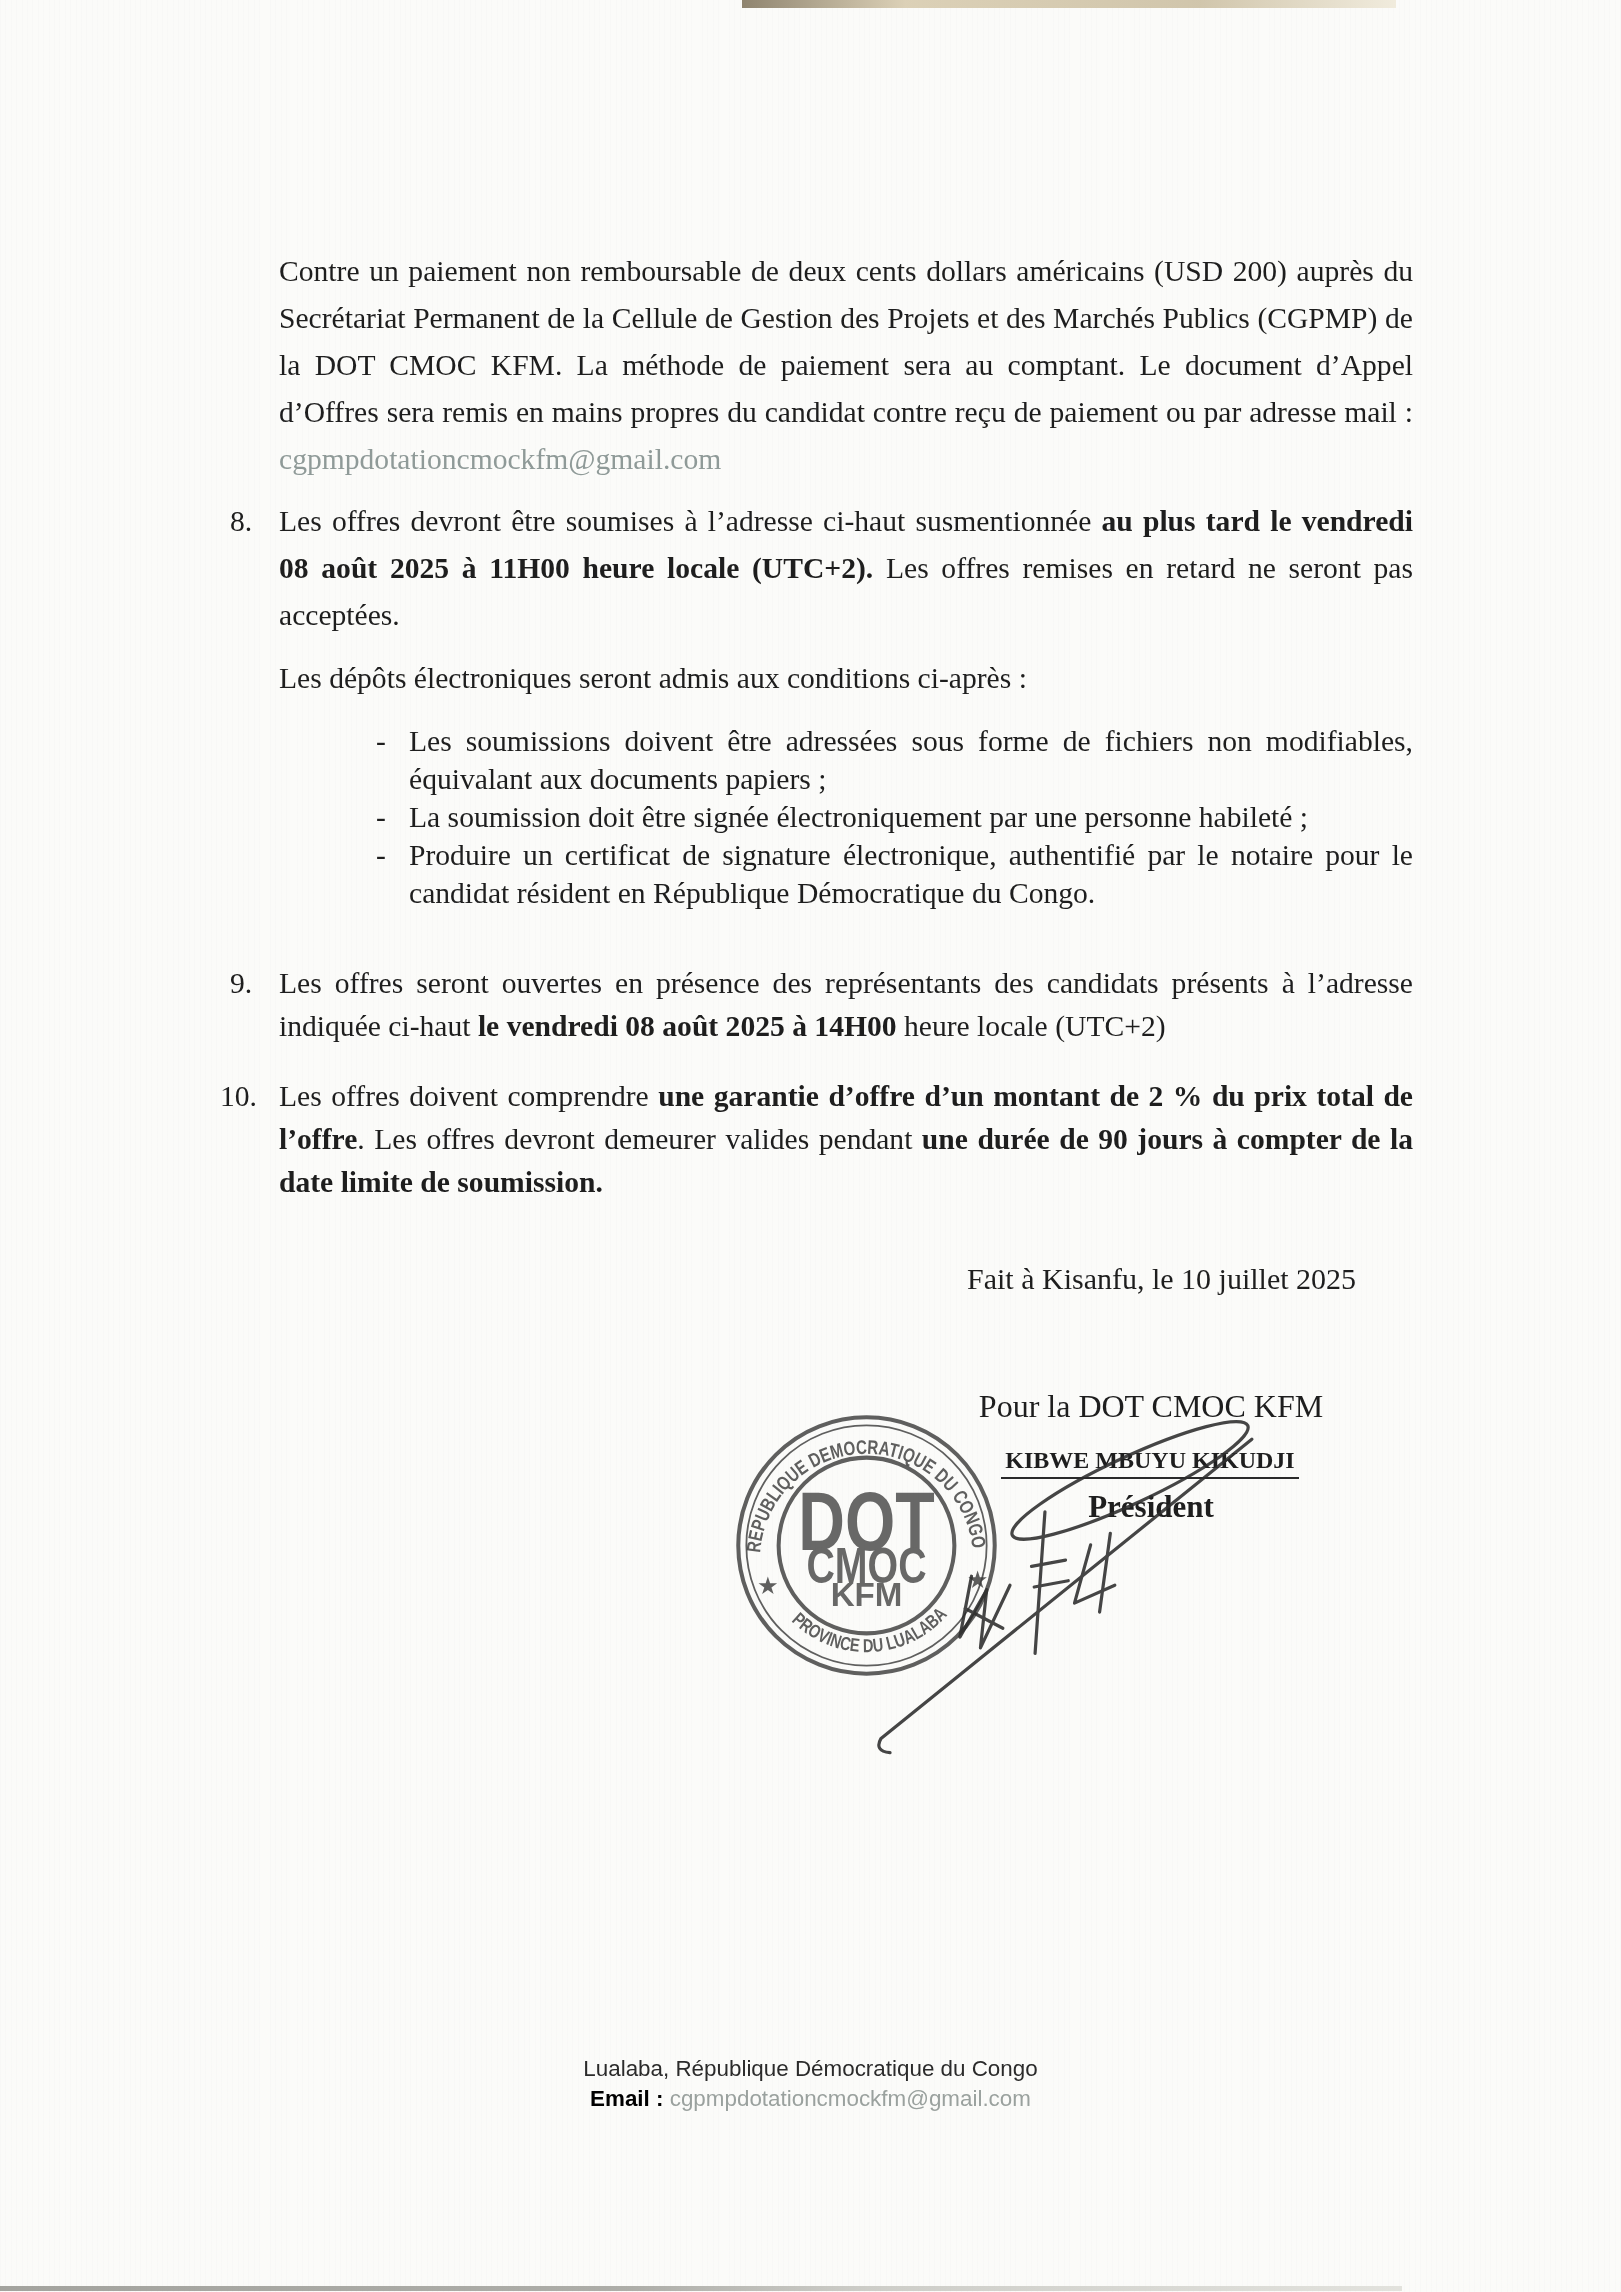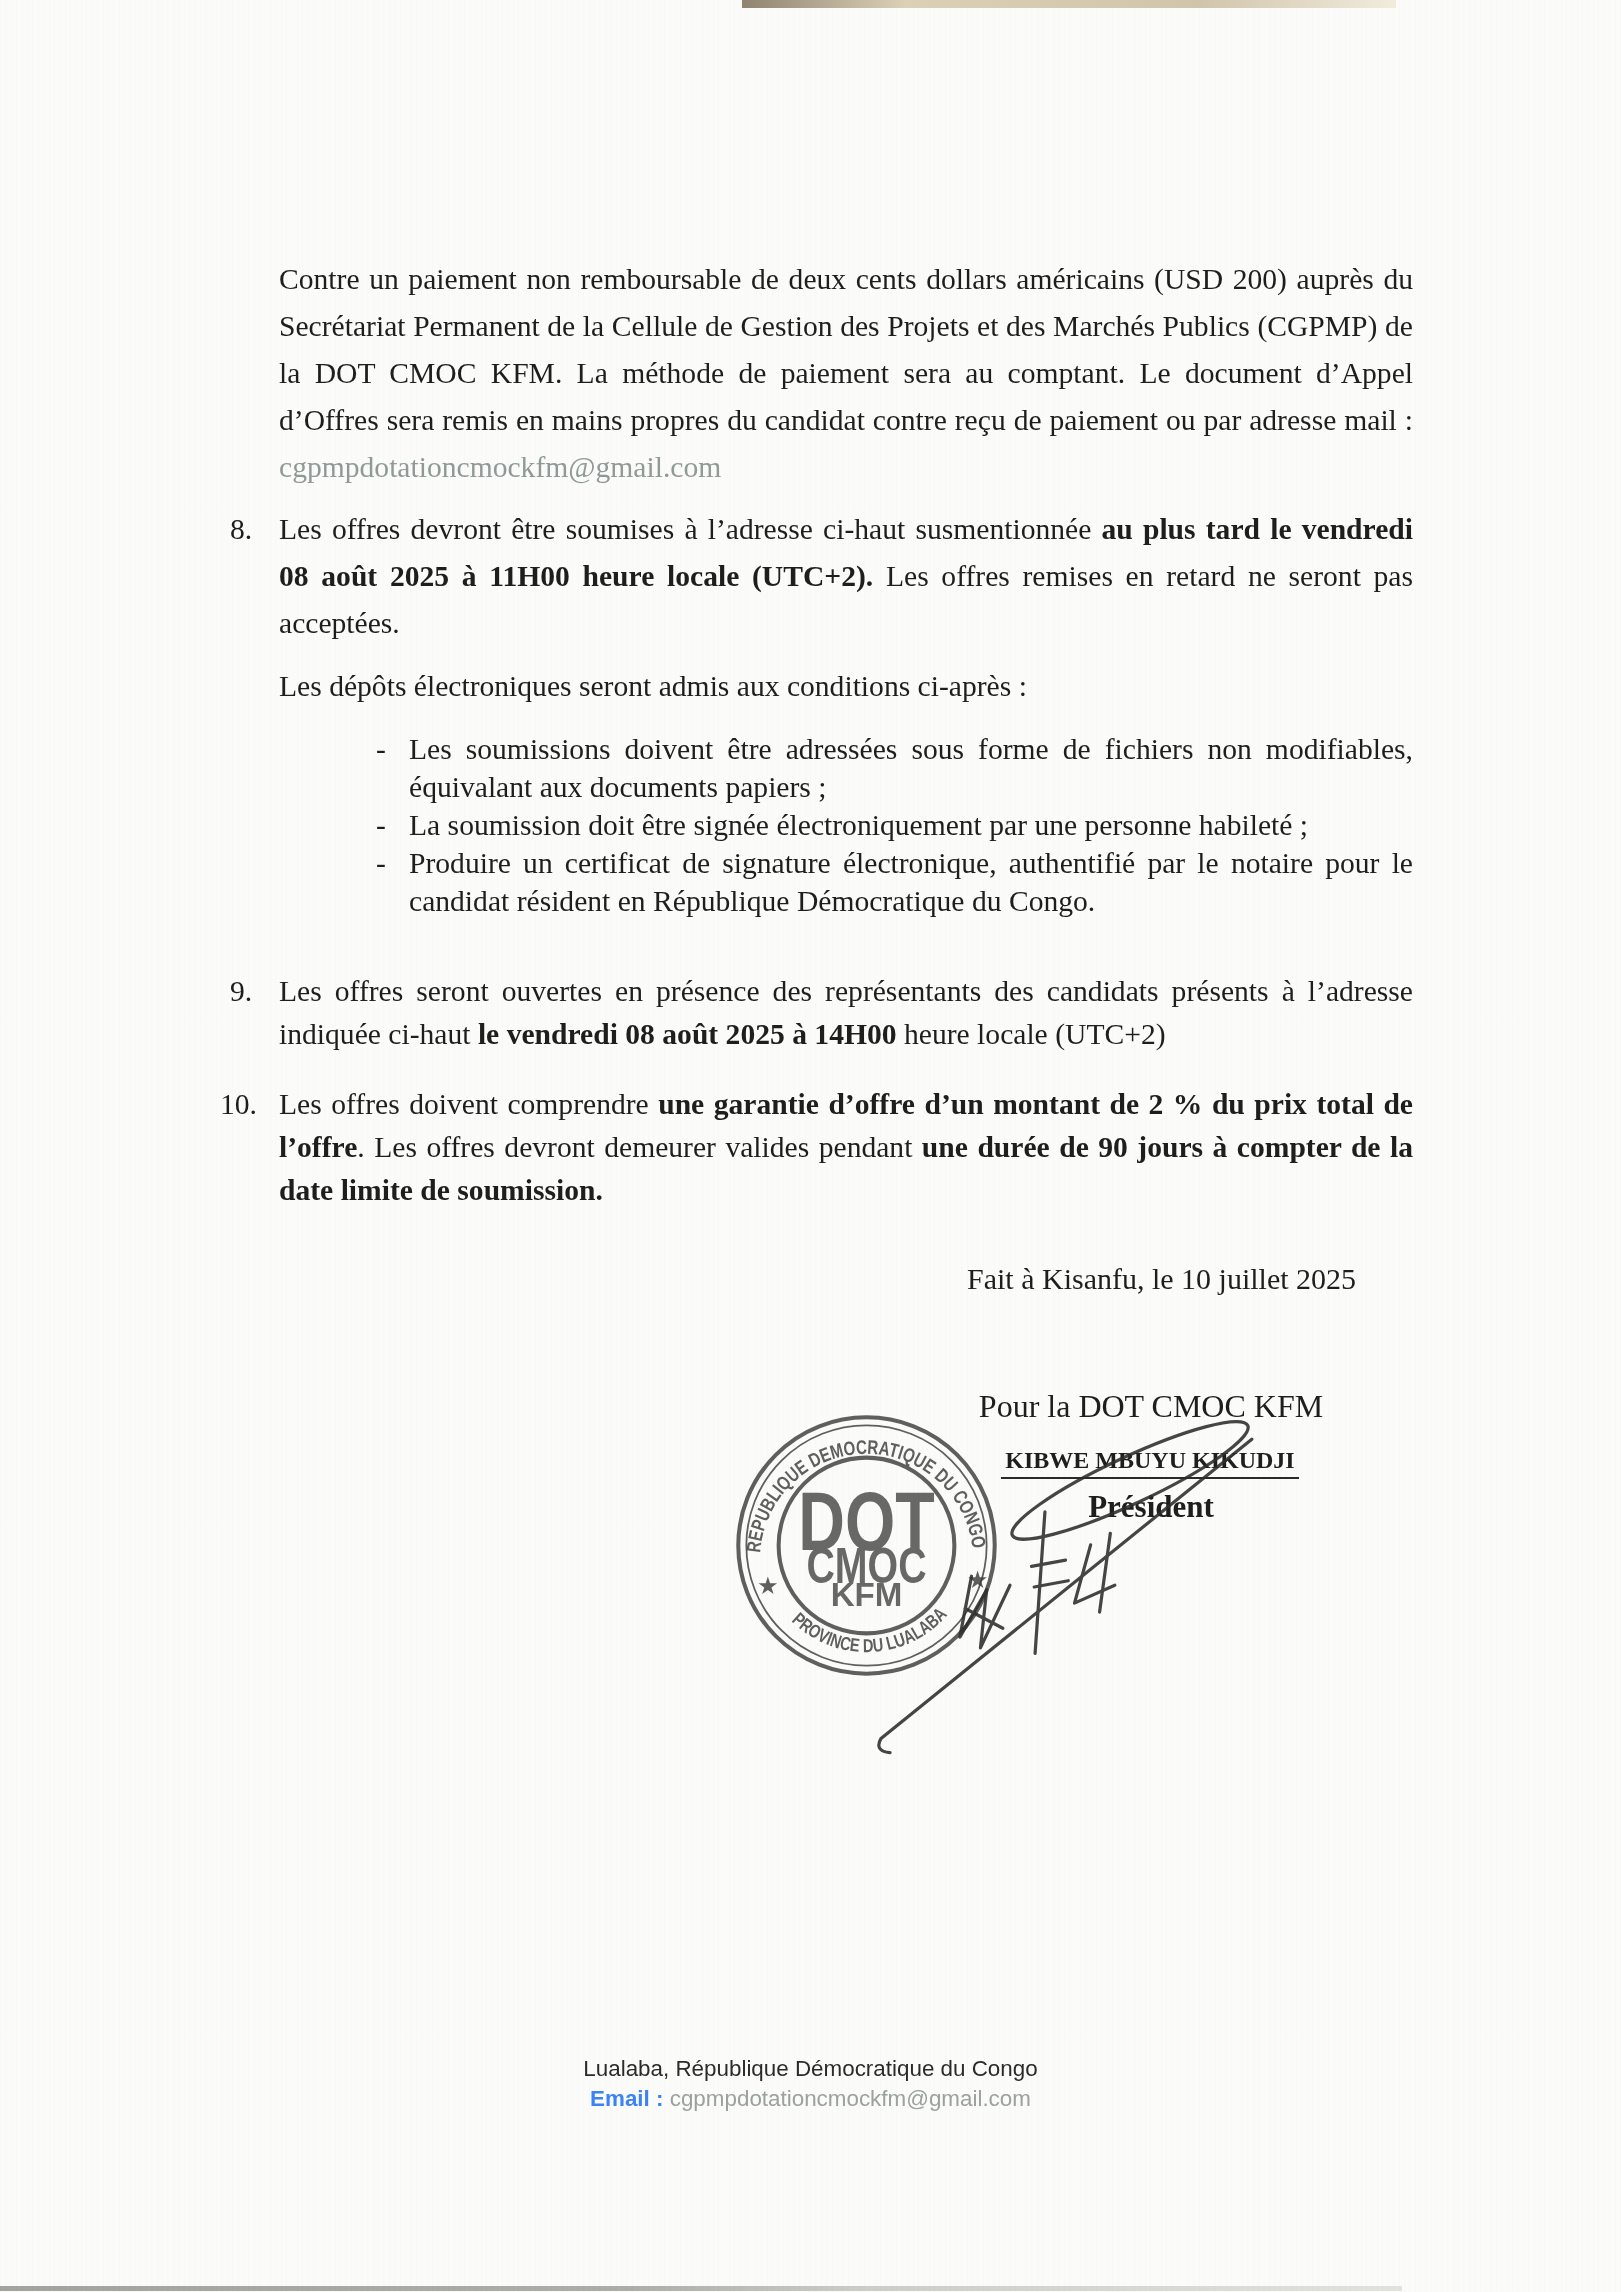--- a/index.html
+++ b/index.html
@@ -20,21 +20,21 @@
     position:absolute;left:742px;top:0;width:654px;height:8px;
     background:linear-gradient(90deg,#7c6f57,#d6c9ab 25%,#c9bc9e 70%,#efe9d8);
     opacity:.85;
   }
   .scan-edge-bottom{
     position:absolute;left:0;bottom:1.8px;width:1402px;height:5.4px;
     background:linear-gradient(90deg,#8e8e88 0%,#9a9a94 45%,#c2c2bc 62%,#dcdcd6 100%);
     opacity:.8;
   }
 
-  .content{position:absolute;left:279px;top:256px;width:1134px;}
+  .content{position:absolute;left:279px;top:248px;width:1134px;}
   .para{font-size:29.6px;line-height:47px;text-align:justify;}
   .seg-bold{font-weight:bold;}
   .seg-muted{color:#8f9a98;}
 
   .numbered{position:relative;font-size:29.6px;text-align:justify;}
   .numbered .num{position:absolute;left:-49px;top:0;}
   .numbered .num.wide{left:-59px;}
   .lh52{line-height:47px;}
   .lh48{line-height:43px;}
 
@@ -68,21 +68,21 @@
   }
 
   .stamp-svg{position:absolute;left:732px;top:1411px;}
   .signature-svg{position:absolute;left:761px;top:1397px;}
 
   .footer{
     position:absolute;left:134px;right:134px;top:2054px;
     font-family:"Liberation Sans",sans-serif;
     font-size:22.4px;line-height:29.6px;color:#2b2b2b;text-align:center;
   }
-  .footer .email-label{font-weight:bold;color:#3b82f6;}
+  .footer .email-label{font-weight:bold;color:#000000;}
   .footer .email-value{color:#9aa19e;}
 </style>
 </head>
 <body>
 
 <div class="page">
 
   <div class="scan-edge-top"></div>
 
   <div class="content">

